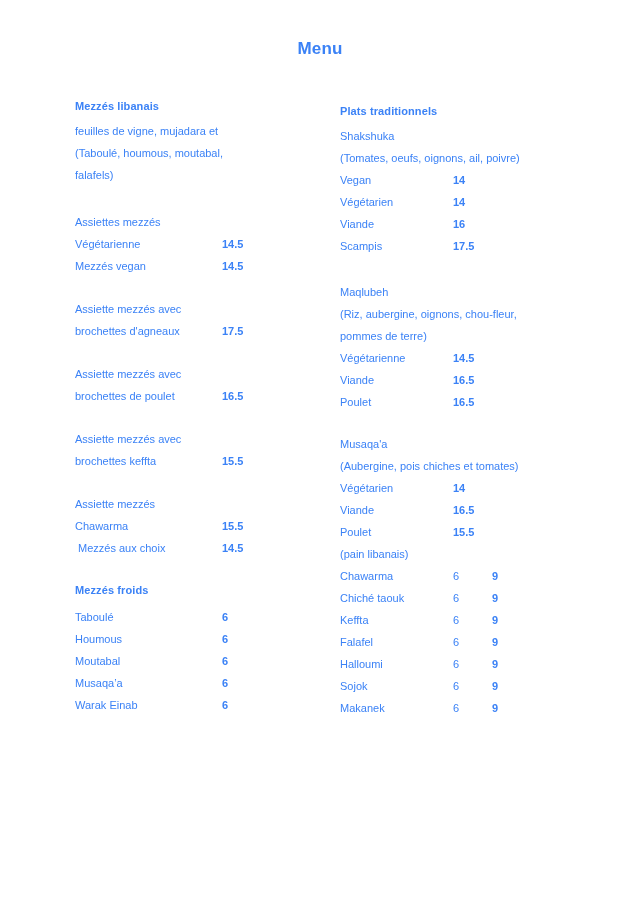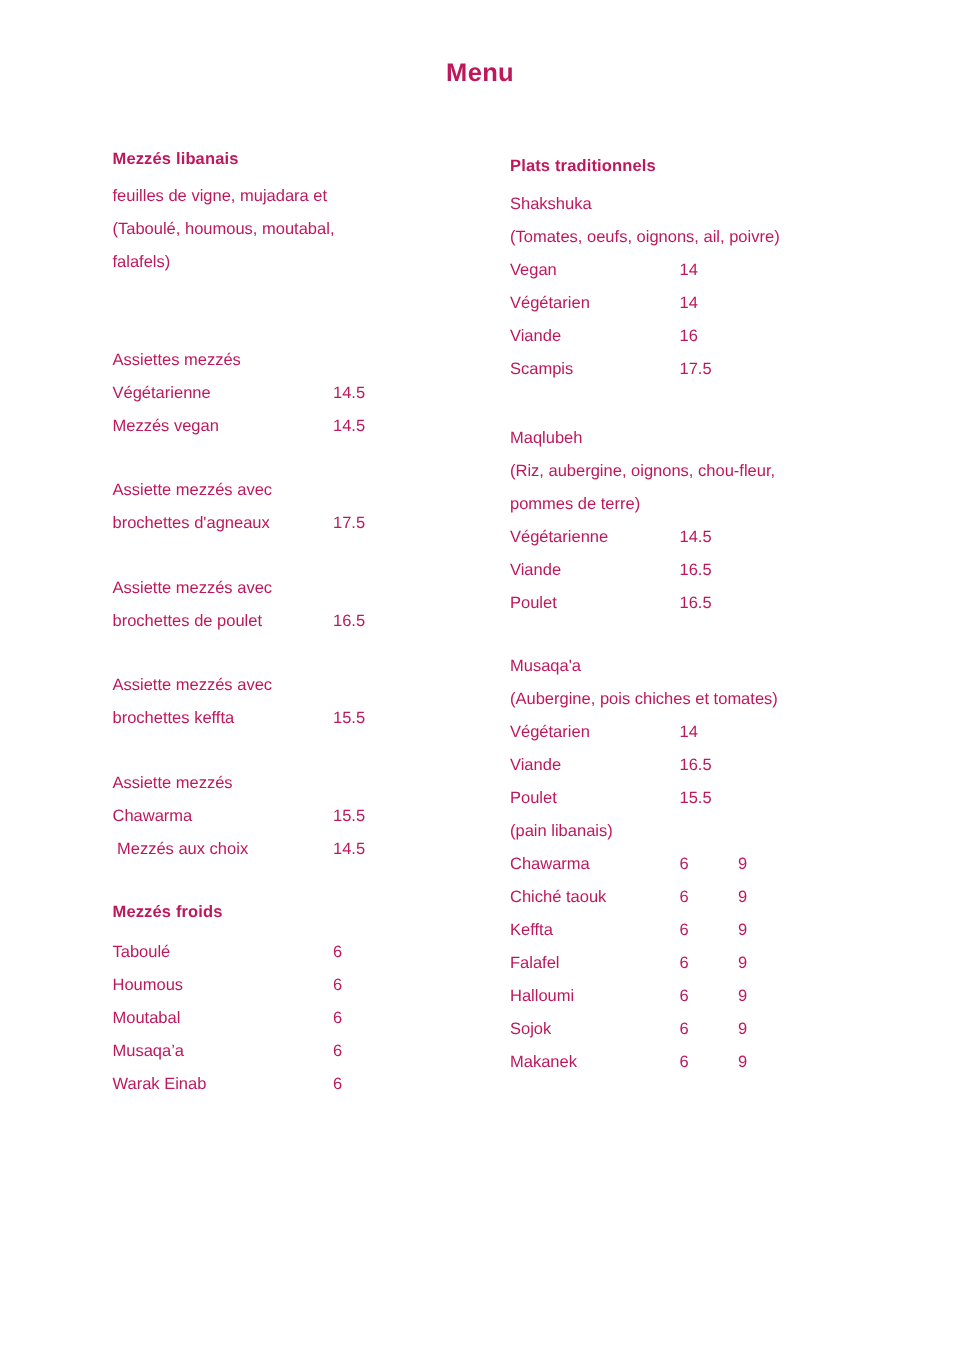--- a/index.html
+++ b/index.html
@@ -3,21 +3,21 @@
 <meta charset="utf-8">
 <style>
   * { box-sizing: border-box; margin: 0; padding: 0; }
   html, body { background: #ffffff; }
   .page {
     position: relative;
     width: 528px;
     height: 905px;
     background: #ffffff;
     font-family: "Liberation Sans", sans-serif;
-    color: #be185d;
+    color: #3b82f6;
     overflow: hidden;
   }
   .title {
     position: absolute;
     top: 37px;
     left: 0;
     width: 640px;
     text-align: center;
     font-size: 17px;
     font-weight: bold;
@@ -36,23 +36,23 @@
     font-weight: bold;
     line-height: 24px;
     margin-bottom: 2px;
     letter-spacing: 0.1px;
   }
   .sub { font-weight: normal; }
   .row { display: flex; align-items: center; }
   .col-left  .nm { width: 147px; flex: none; }
   .col-right .nm { width: 113px; flex: none; }
   .pm { width: 39px; flex: none; }
-  .pr, .pl { flex: none; }
+  .pr, .pl { flex: none; font-weight: bold; }
   .indent { padding-left: 3px; }
-  .mt25 { margin-top: 43px; }
+  .mt25 { margin-top: 25px; }
   .mt24 { margin-top: 24px; }
   .mt21 { margin-top: 21px; }
   .mt20 { margin-top: 20px; }
   .mt19 { margin-top: 19px; }
   .mt38 { margin-top: 38px; }
   .mb4  { margin-bottom: 4px; }
   .hdr-row .nm { width: 113px; flex: none; font-size: 15px; font-weight: bold; line-height: 24px; letter-spacing: 0.1px; }
 </style>
 </head>
 <body>

